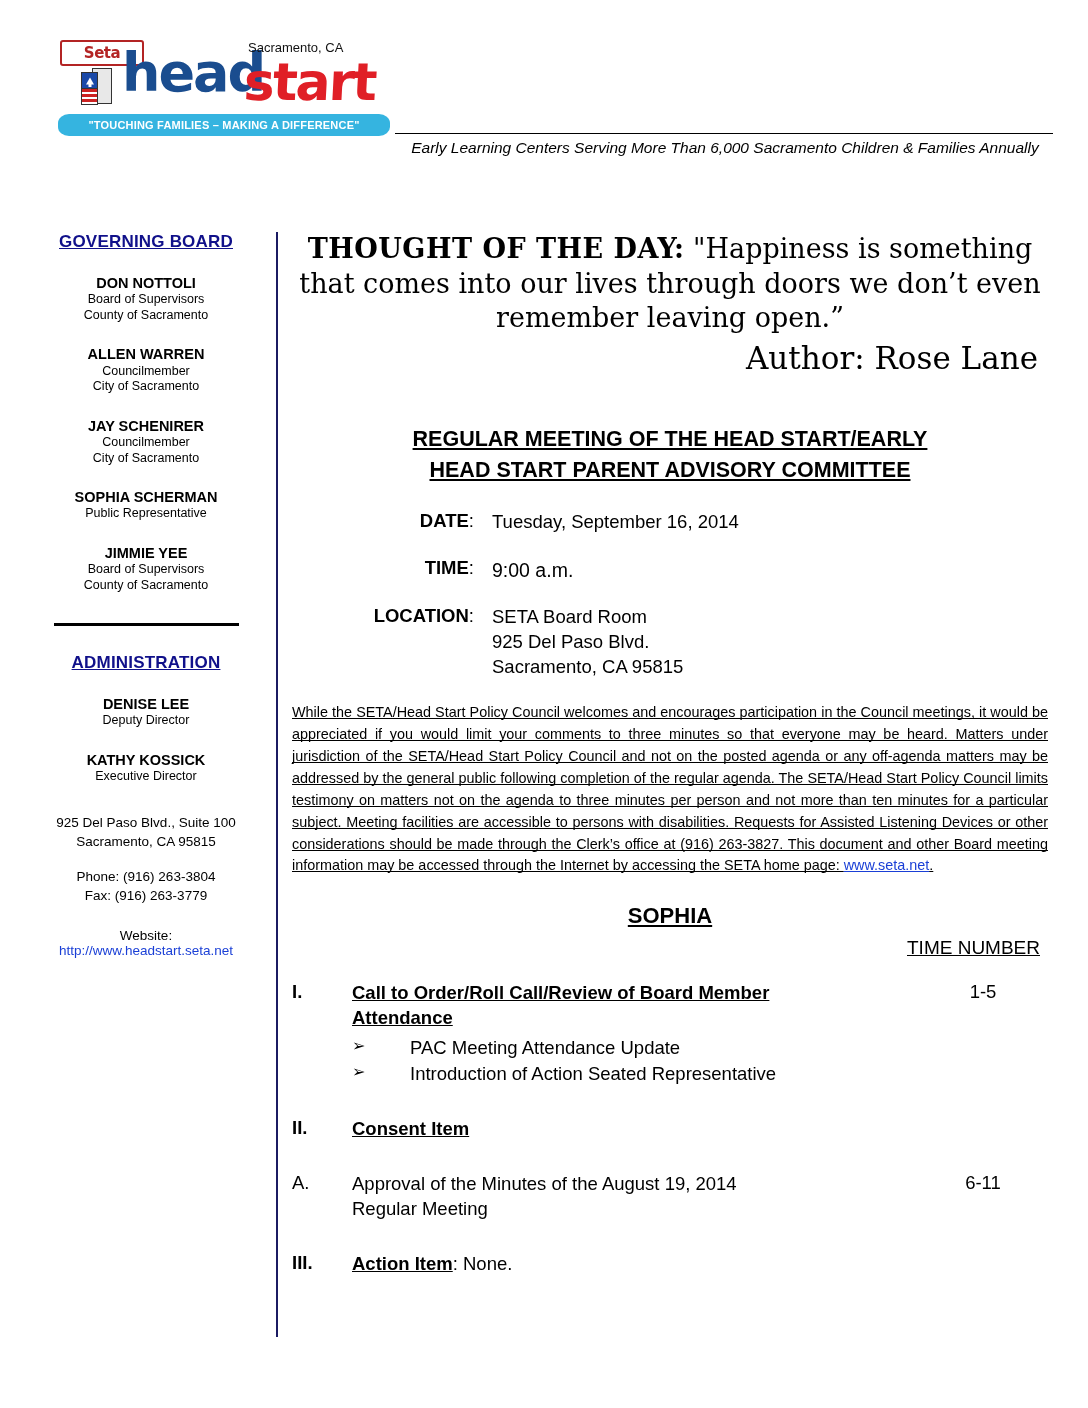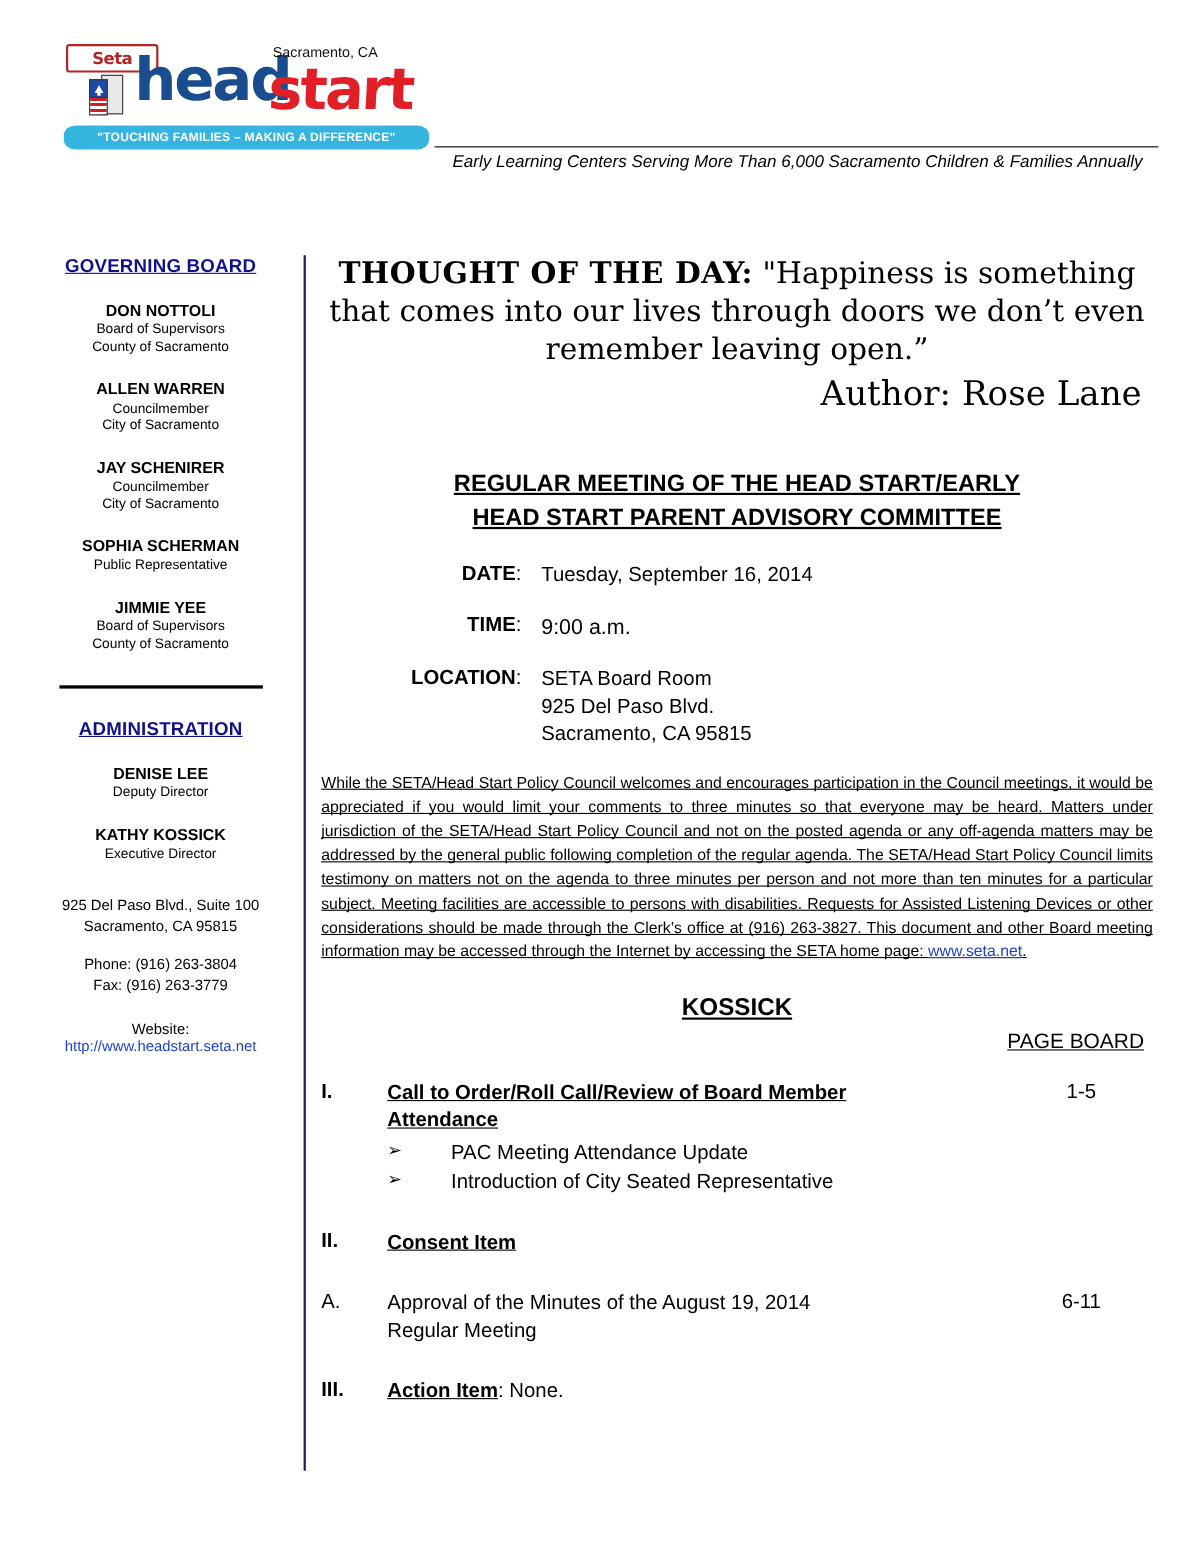--- a/index.html
+++ b/index.html
@@ -529,42 +529,42 @@
           <div>SETA Board Room</div>
           <div>925 Del Paso Blvd.</div>
           <div>Sacramento, CA  95815</div>
         </div>
       </div>
     </div>
 
     <div class="notice"><span>While the SETA/Head Start Policy Council welcomes and encourages participation in the Council meetings, it would be appreciated if you would limit your comments to three minutes so that everyone may be heard.  Matters under jurisdiction of the SETA/Head Start Policy Council and not on the posted agenda or any off-agenda matters may be addressed by the general public following completion of the regular agenda.  The SETA/Head Start Policy Council limits testimony on matters not on the agenda to three minutes per person and not more than ten minutes for a particular subject. Meeting facilities are accessible to persons with disabilities. Requests for Assisted Listening Devices or other considerations should be made through the Clerk’s office at (916) 263-3827.  This document and other Board meeting information may be accessed through the Internet by accessing the SETA home page: </span><a href="#">www.seta.net</a><span>.</span></div>
 
     <div class="agenda-heading">
-      <span>KOSSICK</span>
+      <span>SOPHIA</span>
     </div>
 
     <div class="page-number-head">
-      <span>PAGE BOARD</span>
+      <span>TIME NUMBER</span>
     </div>
 
     <div class="agenda-list">
 
       <div class="agenda-item">
         <div class="ag-num">I.</div>
         <div class="ag-body bold">
           <u>Call to Order/Roll Call/Review of Board Member</u><br>
           <u>Attendance</u>
           <div class="sub-list">
             <div class="sub-item">
               <span class="sub-bullet">➢</span>
               <span>PAC Meeting Attendance Update</span>
             </div>
             <div class="sub-item">
               <span class="sub-bullet">➢</span>
-              <span>Introduction of City Seated Representative</span>
+              <span>Introduction of Action Seated Representative</span>
             </div>
           </div>
         </div>
         <div class="ag-pages">1-5</div>
       </div>
 
       <div class="spacer-22"></div>
 
       <div class="agenda-item">
         <div class="ag-num">II.</div>

